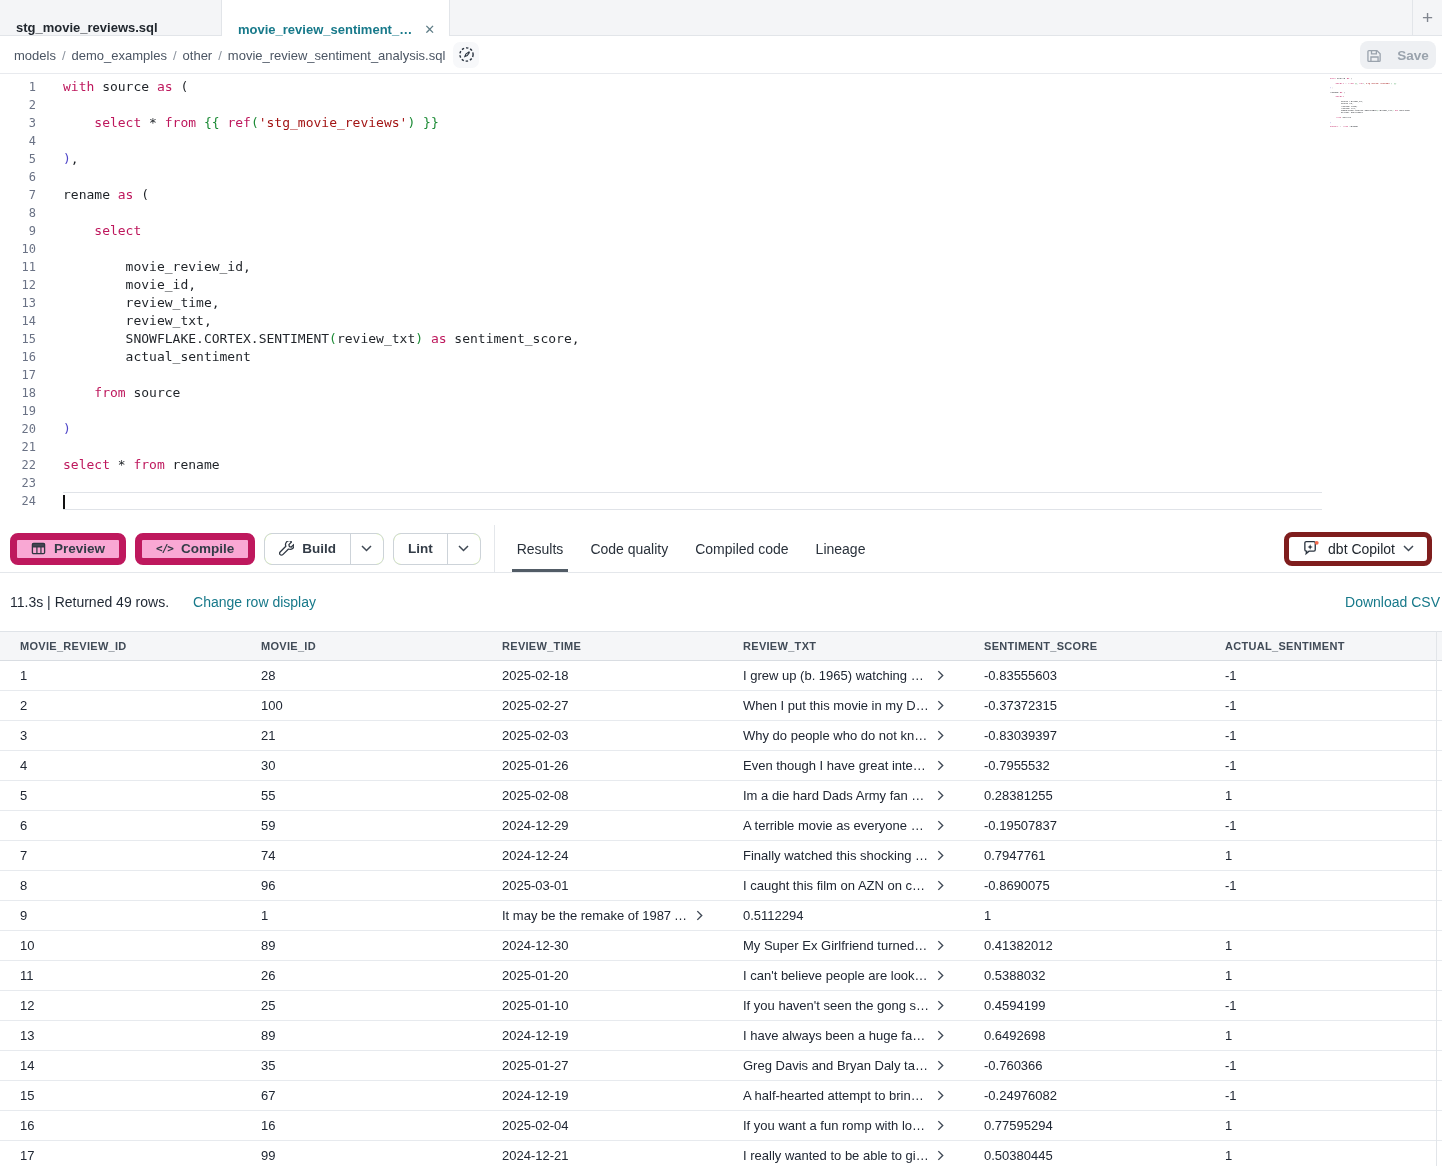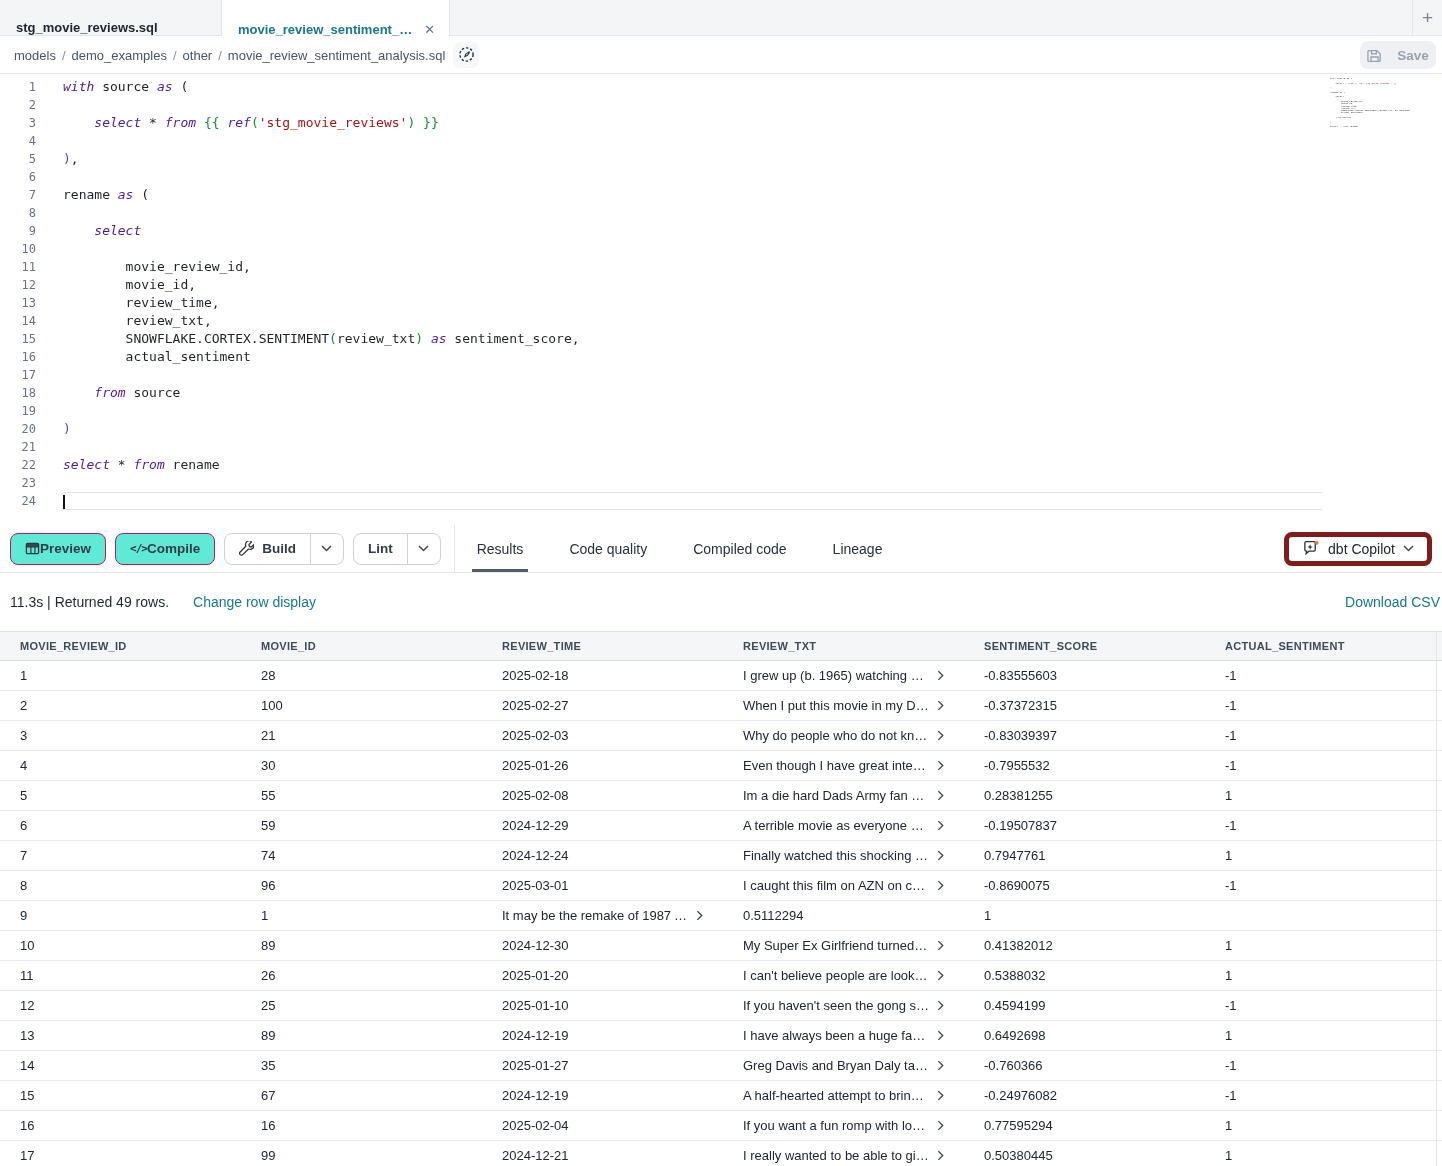--- a/index.html
+++ b/index.html
@@ -33,49 +33,49 @@
   
   .editor { height:451px; display:flex; position:relative;
     font-family:"DejaVu Sans Mono", monospace; }
   .gutter { width:63px; padding-top:4px; flex:none; }
   .ln { height:18px; line-height:18px; font-size:12px; color:#6a7285;
     text-align:right; padding-right:27px; }
   .code-area { flex:1; padding-top:4px; min-width:0; }
   .code-line { height:18px; line-height:18px; font-size:13px; white-space:pre; color:#1f2328; }
   .code-line.current { border-top:1px solid #e0e3e8; border-bottom:1px solid #e0e3e8;
     height:18px; line-height:16px; }
-  .tok-kw  { color:#4c1d95;font-style:italic; }
+  .tok-kw  { color:#be185d; }
   .tok-d   { color:#1f2328; }
   .tok-str { color:#a31515; }
   .tok-grn { color:#1a8a34; }
   .tok-vio { color:#4f46c8; }
   .cursor { display:inline-block; width:2px; height:14px; background:#111;
     vertical-align:middle; }
   .minimap-col { width:120px; flex:none; position:relative; }
   .minimap { position:absolute; top:4px; left:8px; width:80px; }
   .mini-line { height:2.3px; line-height:2.3px; font-size:2.3px; white-space:pre;
     font-family:"DejaVu Sans Mono", monospace; overflow:hidden; }
 
   
   .toolbar { height:48px; border-bottom:1px solid #e4e7eb; display:flex;
     align-items:center; padding:0 10px; position:relative; }
-  .btn { display:inline-flex; align-items:center; height:32px; padding:0 14px;
-    border:1px solid #be185d; border-radius:8px; background:#5eead4; font-size:13.5px;
+  .btn { display:inline-flex; align-items:center; gap:8px; height:32px; padding:0 14px;
+    border:7px solid #be185d; border-radius:8px; background:#f9a8d4; font-size:13.5px;
     font-weight:600; color:#333c47; margin-right:9px; font-family:inherit; }
   .splitbtn { display:inline-flex; border:1px solid #cdd3d9; border-radius:8px;
     overflow:hidden; height:32px; margin-right:9px; background:#bef264; }
   .splitbtn .main { display:inline-flex; align-items:center; gap:8px; padding:0 14px;
     font-size:13.5px; font-weight:600; color:#333c47; border:none; background:#fff;
     font-family:inherit; }
   .splitbtn .arrow { width:33px; border:none; border-left:1px solid #cdd3d9;
     background:#fff; display:flex; align-items:center; justify-content:center; }
   .code-glyph { font-family:"DejaVu Sans Mono", monospace; font-size:11px; font-weight:700;
     color:#2f3742; letter-spacing:-1px; }
   .vdiv { width:1px; align-self:stretch; background:#e4e7eb; margin:0 0 0 4px; }
-  .rtabs { display:flex; align-self:stretch; margin-left:22px; gap:46px; }
+  .rtabs { display:flex; align-self:stretch; margin-left:22px; gap:27px; }
   .rtab { display:flex; align-items:center; font-size:14px; color:#29313b;
     position:relative; cursor:default; }
   .rtab.active::after { content:''; position:absolute; left:-5px; right:-5px; bottom:0;
     height:3px; background:#525c66; }
   .copilot-btn { margin-left:auto; margin-right:0; display:inline-flex; align-items:center;
     gap:8px; height:34px; padding:0 13px; border:5px solid #7f1d1d; border-radius:8px;
     background:#fff; font-size:14px; color:#21272e; font-family:inherit; }
 
   
   .statusrow { height:58px; display:flex; align-items:center; padding:0 10px; }

